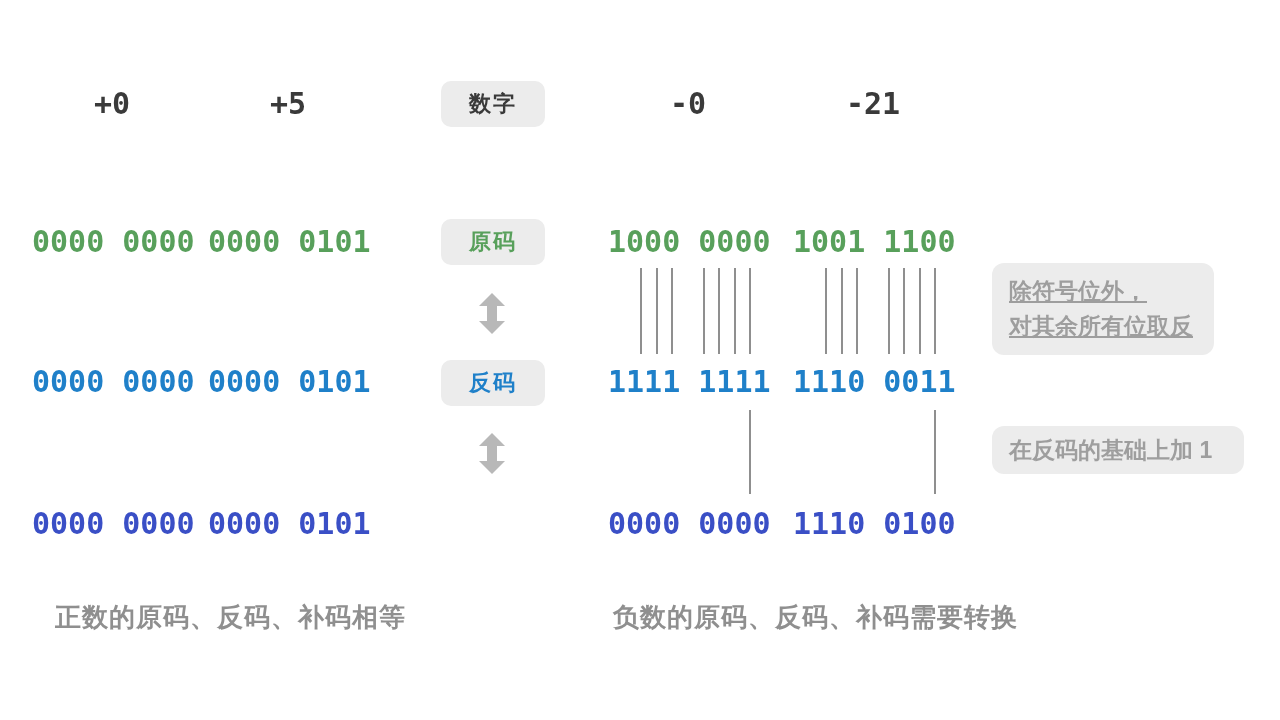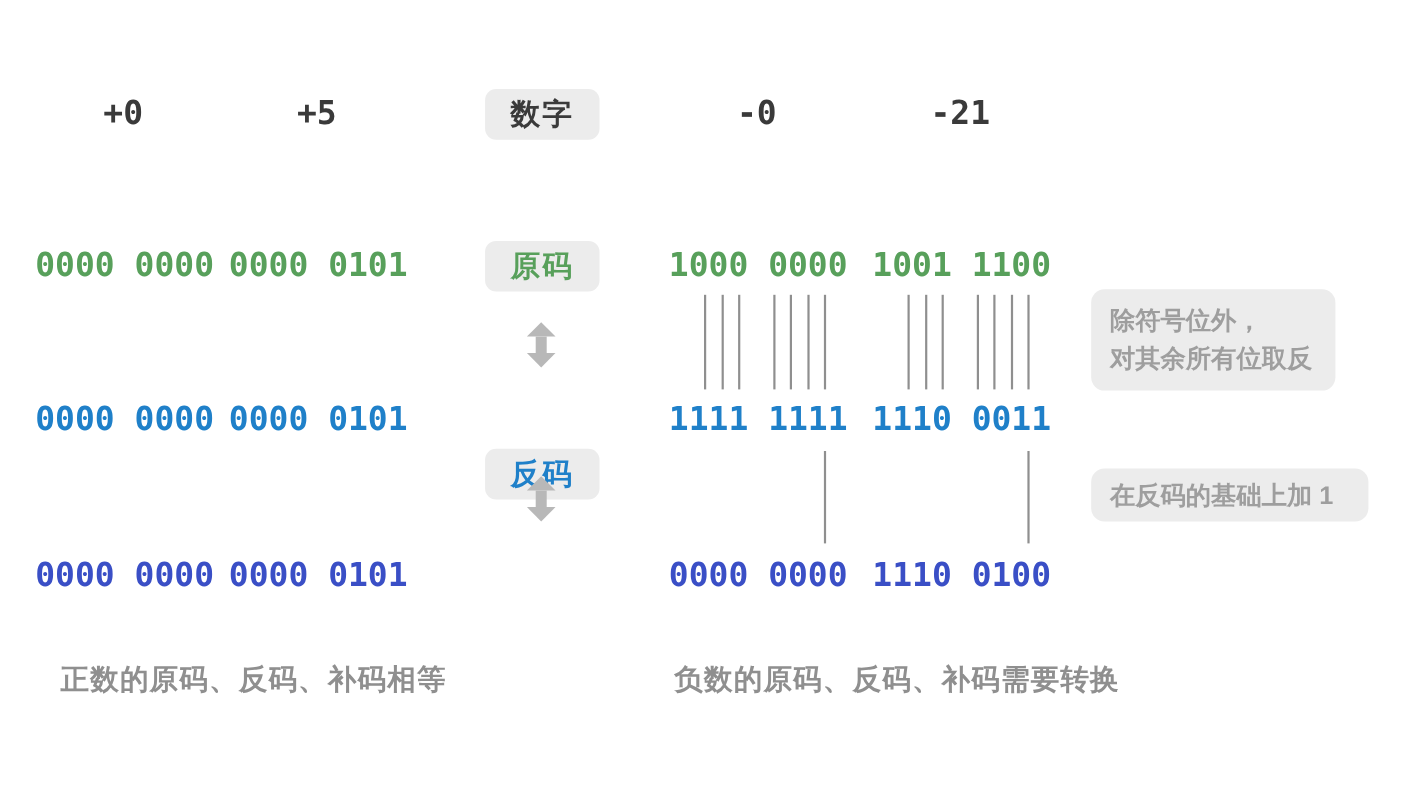--- a/index.html
+++ b/index.html
@@ -21,45 +21,45 @@
   }
   .c1{left:32px;} .c2{left:208px;} .c4{left:608px;} .c5{left:793px;}
   .row1{top:224px;color:#58a05b;}
   .row2{top:364px;color:#1f80c9;}
   .row3{top:506px;color:#3a4fc6;}
   
   .badge{
     position:absolute;left:441px;width:104px;height:46px;
     background:#ececec;border-radius:10px;
     display:flex;align-items:center;justify-content:center;
-    font-weight:bold;font-size:27px;letter-spacing:2px;
+    font-weight:bold;font-size:22px;letter-spacing:2px;
   }
   .b-num{top:81px;color:#3a3a3a;}
   .b-yuan{top:219px;color:#58a05b;}
-  .b-fan{top:360px;color:#1f80c9;margin-top:48px;}
+  .b-fan{top:360px;color:#1f80c9;}
   .b-bu{top:500px;color:#3a4fc6;}
   
   .arrow{position:absolute;left:479px;width:26px;}
   .a1{top:293px;} .a2{top:433px;}
   .tri{width:0;height:0;margin:0 auto;}
   .tri.up{border-left:13px solid transparent;border-right:13px solid transparent;border-bottom:13px solid #b8b8b8;}
   .tri.down{border-left:13px solid transparent;border-right:13px solid transparent;border-top:13px solid #b8b8b8;}
   .stem{width:10px;height:15px;margin:0 auto;background:#b8b8b8;}
   
   .tick{position:absolute;width:2px;background:#8f8f8f;}
   .g1{top:268px;height:86px;}
   .g2{top:410px;height:84px;}
   
   .note{
     position:absolute;background:#ececec;border-radius:12px;box-sizing:border-box;
     color:#9e9e9e;font-weight:bold;font-size:23px;
     display:flex;flex-direction:column;justify-content:center;
     padding:0 17px;line-height:35px;white-space:pre;
   }
-  .n1{left:992px;top:263px;width:222px;height:92px;}
+  .n1{left:992px;top:263px;width:222px;height:92px;text-decoration:underline;}
   .n2{left:992px;top:426px;width:252px;height:48px;}
   
   .caption{
     position:absolute;top:600px;font-size:26px;font-weight:bold;color:#8f8f8f;
     letter-spacing:1px;white-space:pre;
   }
   .cap1{left:55px;} .cap2{left:613px;}
   
   .watermark{
     position:absolute;left:1025px;top:673px;font-size:24px;font-weight:bold;

